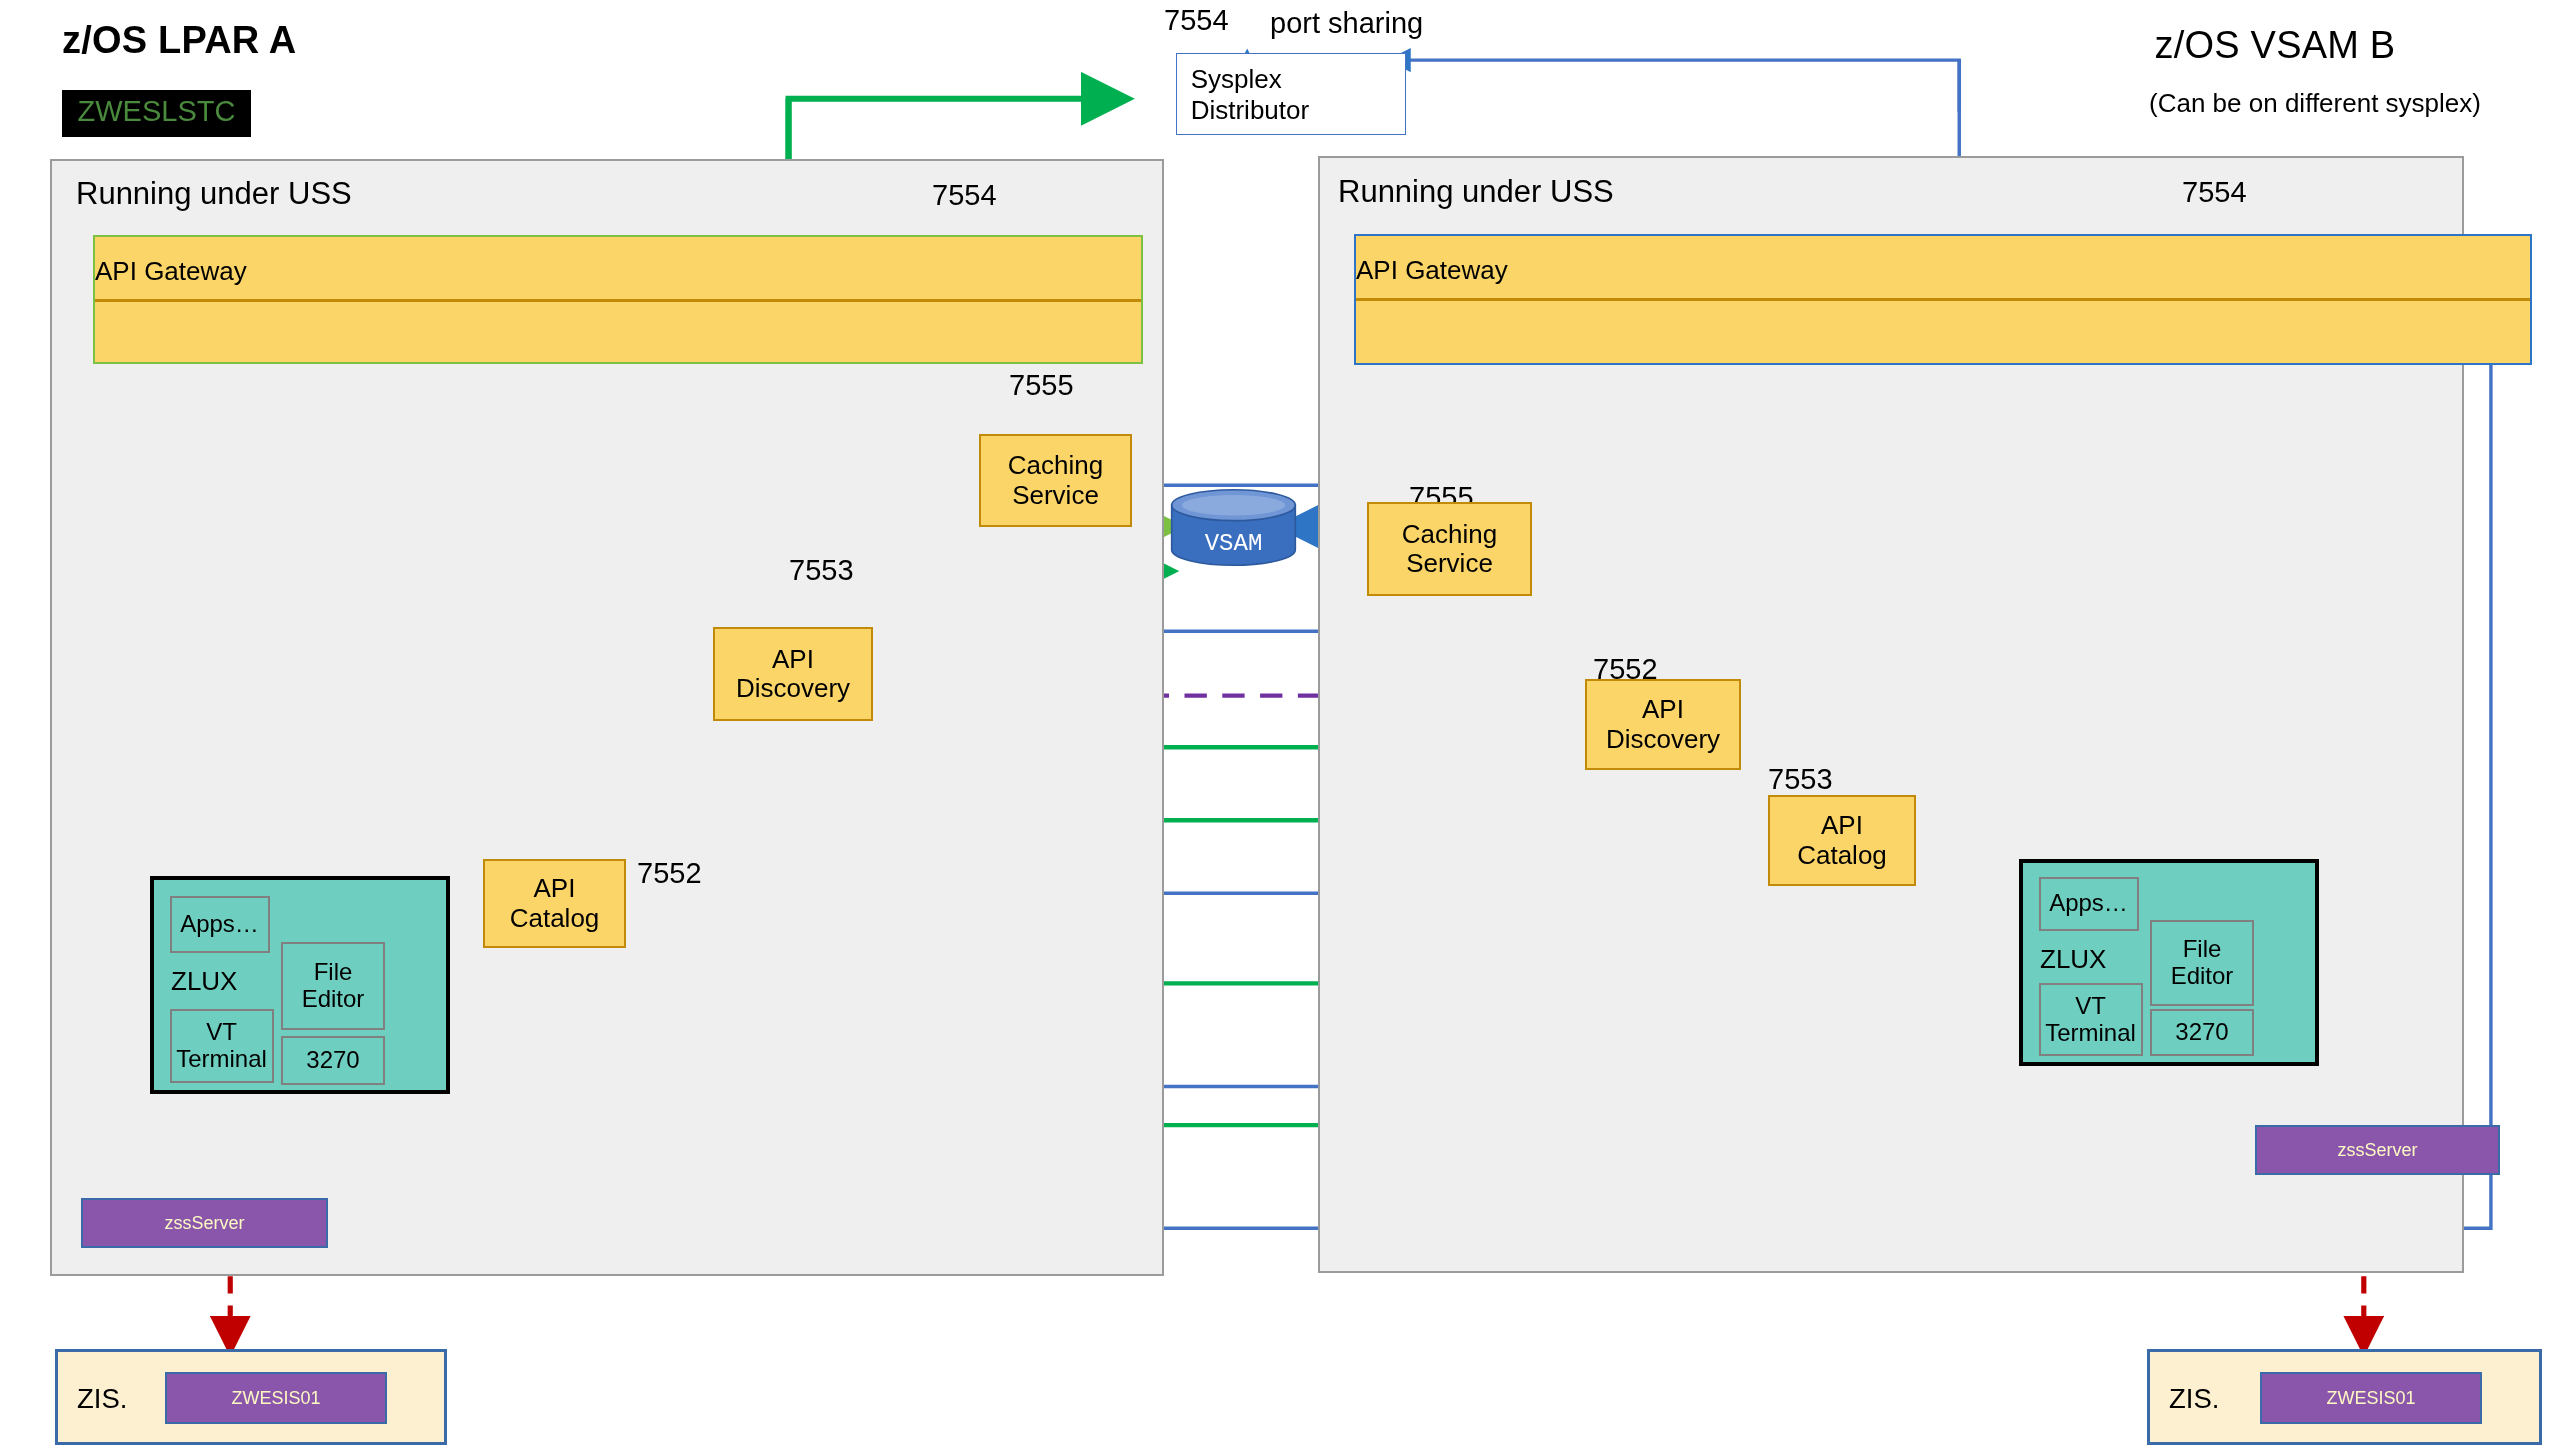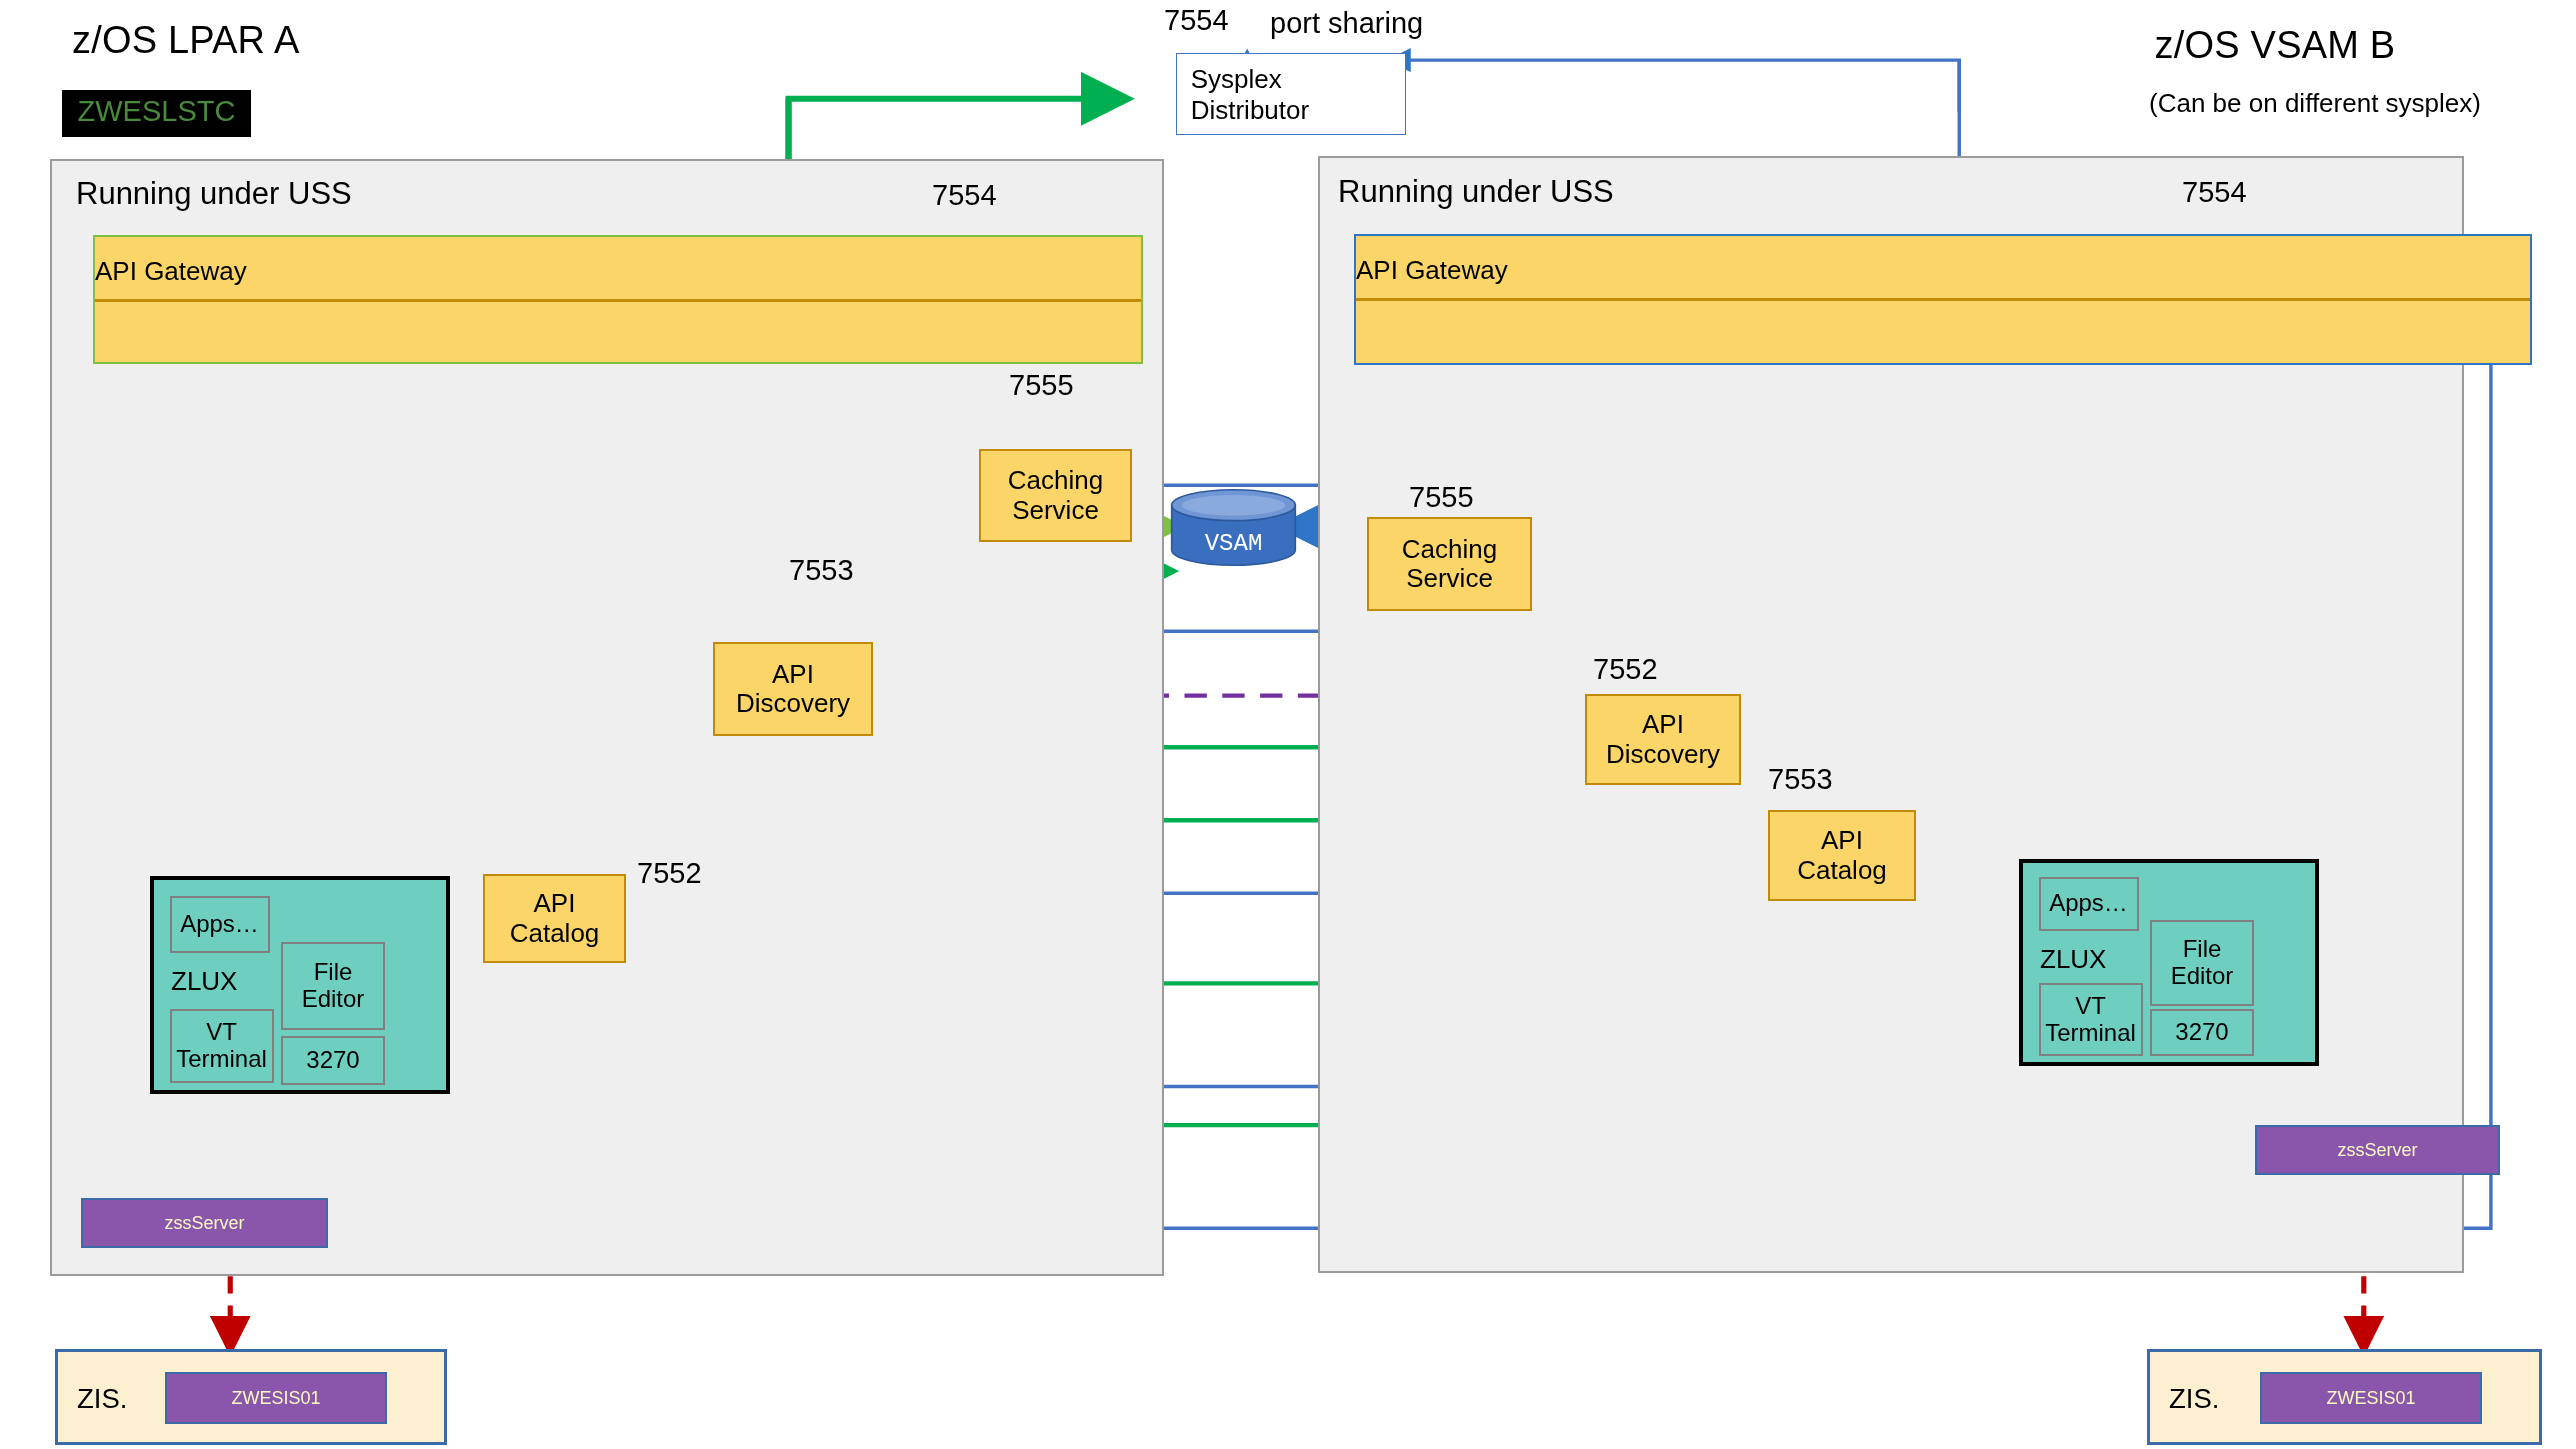--- a/index.html
+++ b/index.html
@@ -25,21 +25,21 @@
   
   .gateway{background:#fcd568;display:flex;align-items:flex-start;justify-content:flex-start;}
   .gw-a{border:2.6px solid #7dc142;}
   .gw-b{border:2.6px solid #2e75c6;}
   .gateway .gw-text{font-size:26px;margin-top:19px;}
   .gw-divider{position:absolute;left:0;right:0;height:2.6px;background:#c28a09;}
 
   
   .svc{background:#fcd568;border:2.6px solid #c28a09;
        display:flex;align-items:center;justify-content:center;text-align:left;
-       font-size:26px;line-height:1.12;margin-top:15px;}
+       font-size:26px;line-height:1.12;}
 
   
   .sysplex{background:#ffffff;border:1.7px solid #4472c4;
            font-size:26px;line-height:1.18;padding:10.3px 0 0 13.7px;margin-left:44px;}
 
   
   .vsam{position:absolute;}
   .vsam-label{position:absolute;width:100%;text-align:center;color:#ffffff;
               font-size:24px;top:42px;font-family:Liberation Mono, monospace;}
 
@@ -149,21 +149,21 @@
       <path d="M2900,424 L2900,1430 L375,1430" marker-end="url(#abt)"></path>
     </g>
 
     <path d="M1845,810 L1020,810" stroke="#7030a0" stroke-width="5" stroke-dasharray="26,18" fill="none" marker-end="url(#ap)"></path>
 
     <path d="M268,1452 L268,1570" stroke="#c00000" stroke-width="6" stroke-dasharray="20,14" fill="none" marker-end="url(#ar)"></path>
 
     <path d="M2752,1452 L2752,1570" stroke="#c00000" stroke-width="6" stroke-dasharray="20,14" fill="none" marker-end="url(#ar)"></path>
   </svg>
 
-  <div class="abs lpar-title" style="left:72px;top:19px;">z/OS LPAR A</div>
+  <div class="abs lpar-title" style="left:62px;top:19px;font-weight:bold;">z/OS LPAR A</div>
 
   <div class="abs stc-badge" style="left:62px;top:90px;">ZWESLSTC</div>
 
   <div class="abs lpar-title" style="left:2275px;top:24px;transform:translateX(-50%);">z/OS VSAM B</div>
 
   <div class="abs sub-note" style="left:2275px;top:88px;transform:translateX(-50%);margin-left:40px;">(Can be on different sysplex)</div>
 
   <div class="abs sysplex" style="left:1132px;top:53px;width:230px;height:82px;">
     <div>Sysplex</div>
     <div>Distributor</div>

